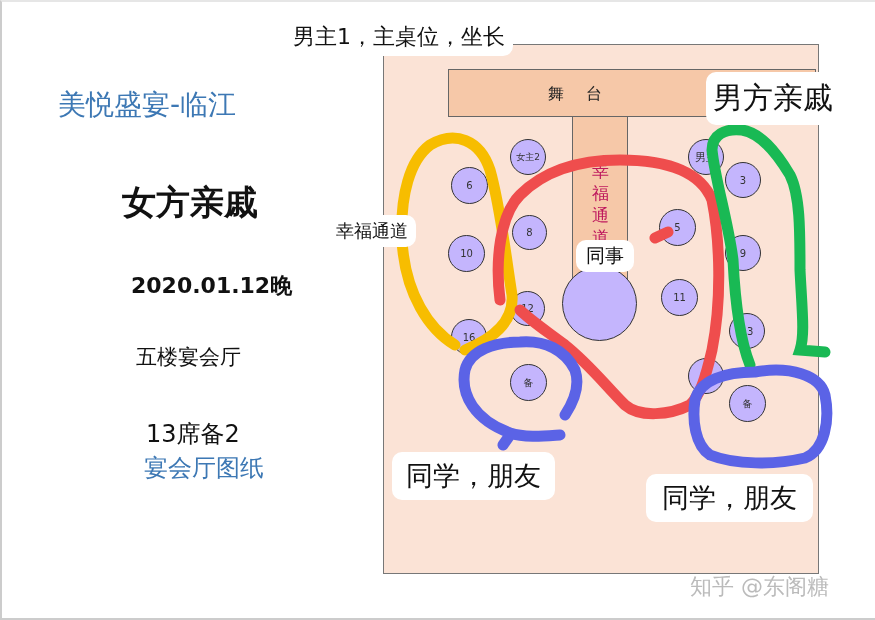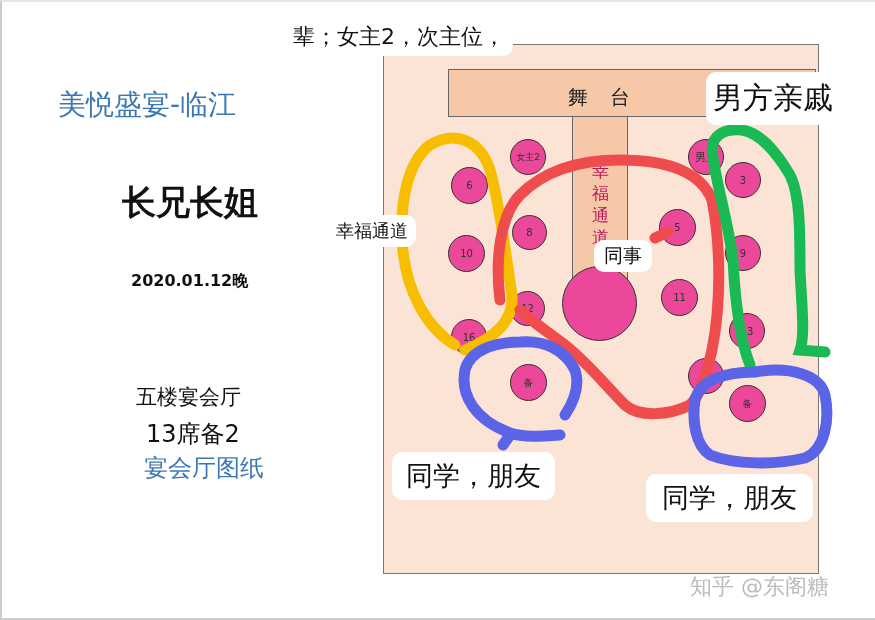--- a/index.html
+++ b/index.html
@@ -1,41 +1,41 @@
 <!DOCTYPE html>
 <html><head>
 <meta charset="utf-8">
 <style>
   html,body{margin:0;padding:0;}
   body{width:875px;height:620px;position:relative;overflow:hidden;background:#fff;font-family:"DejaVu Sans",sans-serif;}
   .frame{position:absolute;left:0;top:0;width:875px;height:620px;box-sizing:border-box;border-left:2px solid #ccc;border-top:2px solid #e6e6e6;border-bottom:2px solid #ccc;}
   .t{position:absolute;white-space:nowrap;}
   .venue{left:58px;top:86px;font-size:28px;color:#3d78b4;}
   .couple{left:122px;top:180px;font-size:34px;font-weight:bold;color:#111;}
-  .date{left:131px;top:271px;font-size:16px;font-weight:bold;color:#111;}
-  .floor{left:136px;top:343px;font-size:21px;color:#111;margin-top:40px;}
+  .date{left:131px;top:271px;font-size:22px;font-weight:bold;color:#111;}
+  .floor{left:136px;top:343px;font-size:21px;color:#111;}
   .tables{left:146px;top:418px;font-size:24px;color:#111;}
   .plan{left:126px;top:452px;font-size:24px;color:#3d78b4;margin-left:18px;}
   .hall{position:absolute;left:383px;top:44px;width:436px;height:530px;background:#fbe3d6;border:1px solid #777;box-sizing:border-box;}
   .stage{position:absolute;left:448px;top:69px;width:368px;height:48px;background:#f6c8a8;border:1px solid #666;box-sizing:border-box;}
-  .stage-label{position:absolute;left:568px;top:84px;font-size:20px;color:#222;letter-spacing:22px;}
+  .stage-label{position:absolute;left:548px;top:84px;font-size:16px;color:#222;letter-spacing:22px;}
   .aisle{position:absolute;left:572px;top:117px;width:56px;height:170px;background:#f6c8a8;border-left:1px solid #666;border-right:1px solid #666;box-sizing:border-box;}
   .aisle-label{position:absolute;left:592px;top:160px;font-size:17px;color:#be185d;width:20px;line-height:22px;white-space:normal;}
-  .tbl{position:absolute;border-radius:50%;background:#ec4899;border:1.5px solid #333;box-sizing:border-box;display:flex;align-items:center;justify-content:center;font-size:10px;color:#333;text-align:center;line-height:11px;}
+  .tbl{position:absolute;border-radius:50%;background:#c4b5fd;border:1.5px solid #333;box-sizing:border-box;display:flex;align-items:center;justify-content:center;font-size:10px;color:#333;text-align:center;line-height:11px;}
   .note{position:absolute;background:#fff;border-radius:10px;color:#111;white-space:nowrap;}
   svg.strokes{position:absolute;left:0;top:0;}
   .wm{position:absolute;left:690px;top:572px;font-size:22px;color:#bbb;}
 </style>
 </head>
 <body>
 
 <div class="frame"></div>
 
 <div class="t venue">美悦盛宴-临江</div>
-<div class="t couple">长兄长姐</div>
+<div class="t couple">女方亲戚</div>
 <div class="t date">2020.01.12晚</div>
 <div class="t floor">五楼宴会厅</div>
 <div class="t tables">13席备2</div>
 <div class="t plan">宴会厅图纸</div>
 
 <div class="hall"></div>
 <div class="stage"></div>
 <div class="t stage-label">舞台</div>
 <div class="aisle"></div>
 <div class="t aisle-label">幸福通道</div>
@@ -60,21 +60,21 @@
 
 <svg class="strokes" width="875" height="620">
   <path d="M455,345 C430,330 405,295 402,240 C400,195 410,160 430,145 C455,130 480,140 490,170 C500,205 505,250 512,295 C514,320 495,338 465,350" fill="none" stroke="#f7bd00" stroke-width="11" stroke-linecap="round"></path>
   <path d="M668,232 L655,238 M500,300 C495,260 500,215 520,195 C545,170 580,160 620,160 C665,160 700,170 712,200 C720,240 722,300 712,350 C705,380 700,395 690,405 C670,415 640,418 625,405 C605,385 590,365 565,345 C545,330 530,320 520,310" fill="none" stroke="#ef4d4d" stroke-width="11" stroke-linecap="round"></path>
   <path d="M750,365 C740,340 735,300 733,260 C728,220 715,180 712,150 C712,135 725,128 742,130 C760,133 775,150 790,175 C800,195 800,230 800,270 C802,310 805,335 800,350 L825,352" fill="none" stroke="#19b954" stroke-width="11" stroke-linecap="round"></path>
   <path d="M565,415 C575,400 580,385 575,370 C565,350 545,340 520,342 C495,342 470,350 465,370 C460,395 475,420 510,433 C525,438 545,436 560,435 M503,445 L510,435" fill="none" stroke="#5b63e6" stroke-width="11" stroke-linecap="round"></path>
   <path d="M755,372 C790,366 820,375 825,395 C830,420 825,450 805,458 C775,465 735,465 710,455 C695,445 692,420 695,400 C700,380 725,372 755,372" fill="none" stroke="#5b63e6" stroke-width="11" stroke-linecap="round"></path>
 </svg>
 
 <div class="note" style="left:287px;top:22px;padding:0 8px 4px 6px;font-size:22px;line-height:30px;">
-  <div>辈；女主2，次主位，</div>
+  <div>男主1，主桌位，坐长</div>
 </div>
 <div class="note" style="left:328px;top:215px;padding:4px 8px;font-size:18px;">幸福通道</div>
 <div class="note" style="left:706px;top:72px;padding:6px 7px;font-size:30px;">男方亲戚</div>
-<div class="note" style="left:594px;top:240px;padding:3px 10px;font-size:19px;">同事</div>
+<div class="note" style="left:576px;top:240px;padding:3px 10px;font-size:19px;">同事</div>
 <div class="note" style="left:392px;top:452px;padding:6px 14px;font-size:27px;">同学，朋友</div>
 <div class="note" style="left:646px;top:474px;padding:6px 16px;font-size:27px;">同学，朋友</div>
 
 <div class="wm">知乎 @东阁糖</div>
 
 </body></html>

